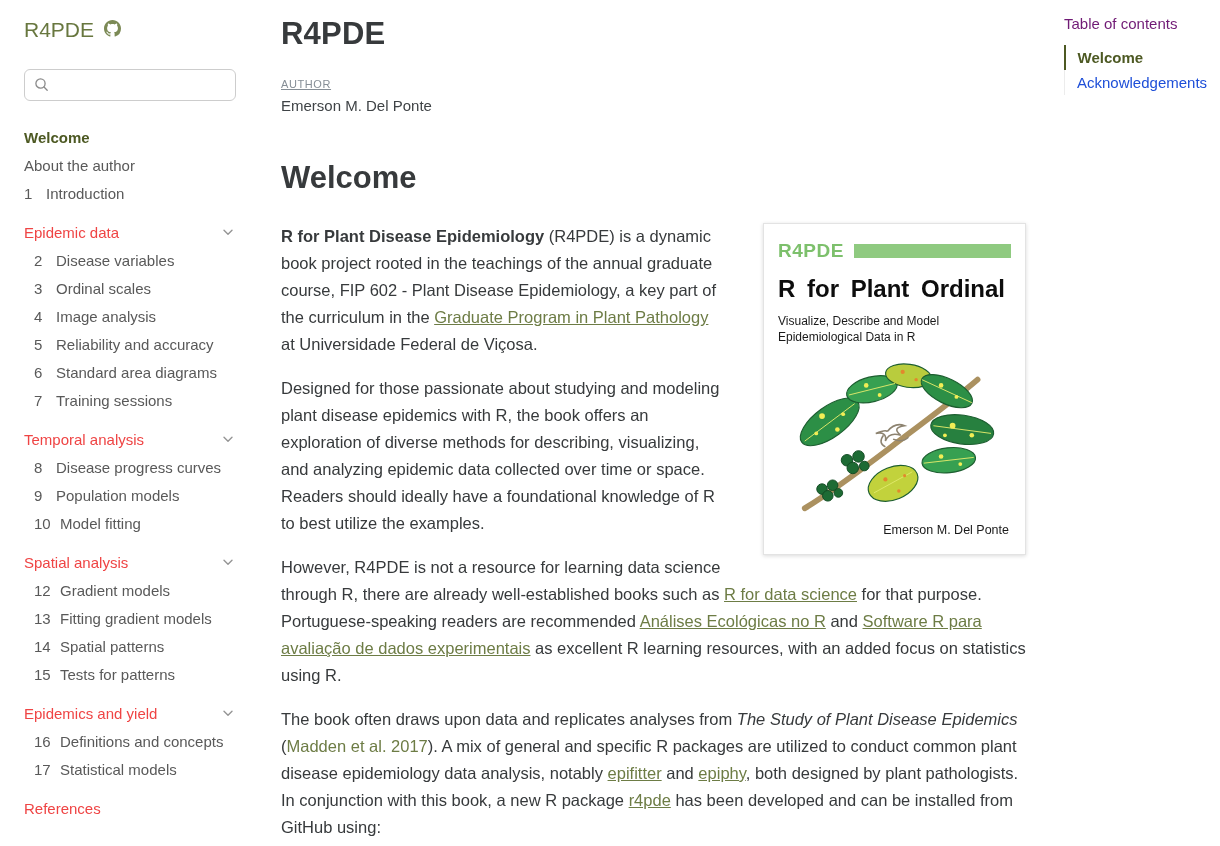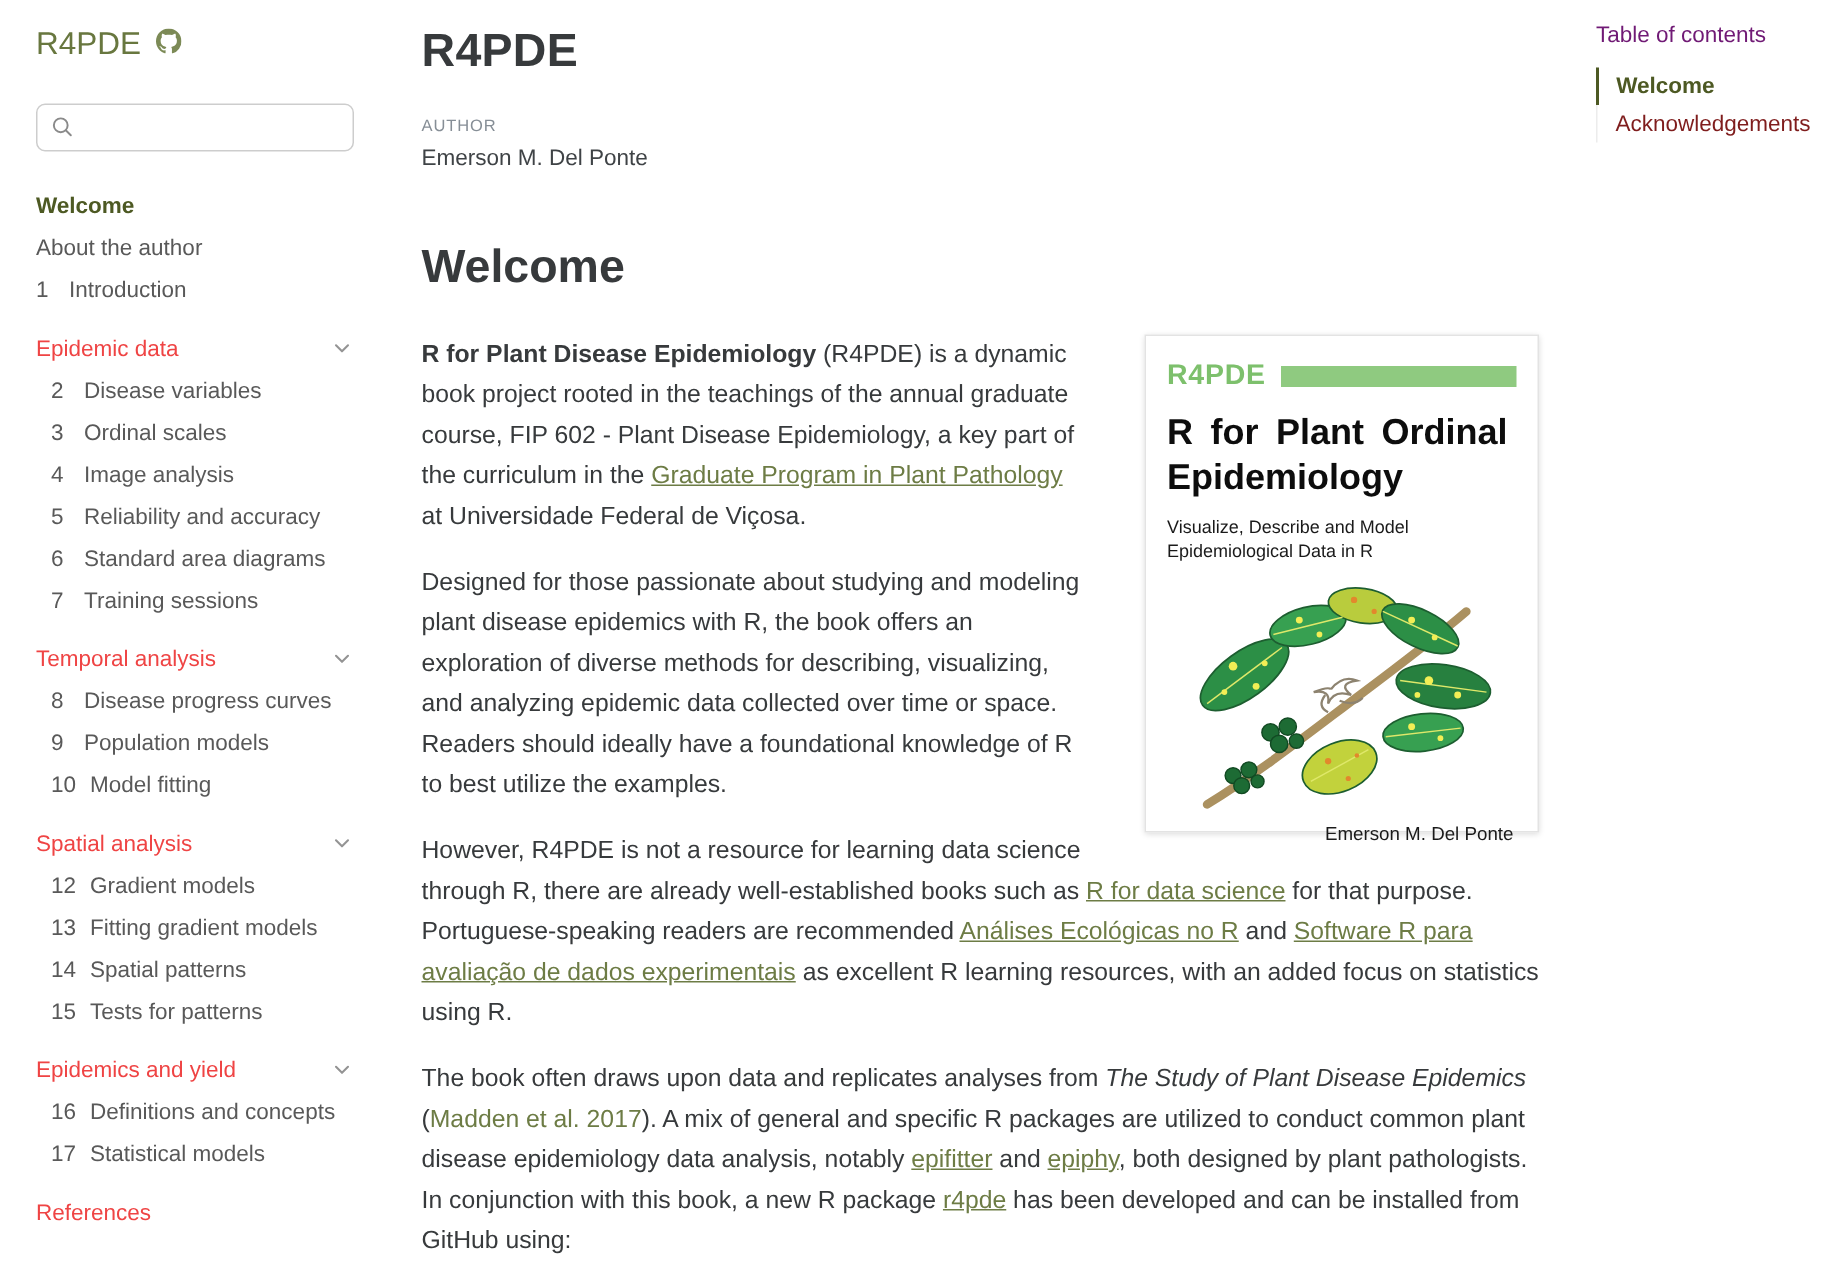--- a/index.html
+++ b/index.html
@@ -49,21 +49,21 @@
   .chap-num { display: inline-block; min-width: 13px; margin-right: 9px; text-align: left; }
   .chap-num.wide { min-width: 20px; margin-right: 6px; }
   .chevron { color: #949494; display: inline-flex; margin-right: 2px; }
   .nav .section-label { flex: 1; }
   .nav-top-gap { margin-top: 2px; }
 
   
   .main { padding: 16px 0 30px 21px; width: 766px; }
   .doc-title { font-size: 31px; font-weight: 700; color: #373a3c; letter-spacing: .2px; }
   .meta { margin-top: 26px; }
-  .meta-label { font-size: 11px; letter-spacing: .6px; color: #868e96; }
+  .meta-label { font-size: 11px; letter-spacing: .6px; color: #868e96; text-decoration: underline; }
   .meta-author { font-size: 15px; color: #3f4346; margin-top: 7px; }
   .page-h1 { font-size: 31px; font-weight: 700; color: #373a3c; margin-top: 46px; margin-bottom: 27px; }
   .content { width: 745px; font-size: 16.5px; line-height: 27px; color: #373a3c; }
   .content p { margin-bottom: 17px; }
   .content a { color: #6d7c45; }
   .content a.cite { text-decoration: none; }
   .content b { font-weight: 700; }
   .content i { font-style: italic; }
 
   
@@ -83,21 +83,21 @@
   .cover-title .l1 { word-spacing: 5px; }
   .cover-subtitle { margin-top: 9px; font-size: 12px; line-height: 16px; color: #1a1a1a; font-family: "Liberation Sans", sans-serif; }
   .cover-art { flex: 1; display: flex; align-items: center; justify-content: center; }
   .cover-author { text-align: right; font-size: 12.5px; color: #1a1a1a; padding-right: 2px; }
 
   
   .toc { padding: 15px 0 0 38px; font-size: 15px; }
   .toc-title { color: #701a75; margin-bottom: 13px; }
   .toc-list { border-left: 1px solid #ececec; }
   .toc-item {
-    display: block; padding: 4px 0 4px 12px; color: #7f1d1d; text-decoration: none;
+    display: block; padding: 4px 0 4px 12px; color: #1d4ed8; text-decoration: none;
   }
   .toc-item.active {
     border-left: 2.5px solid #4d5923; margin-left: -1.5px;
     color: #4d5923; font-weight: 700;
   }
   .toc-actions { margin-top: 30px; }
   .toc-action {
     display: flex; align-items: center; gap: 7px;
     color: #434a52; text-decoration: none; padding: 3px 0;
   }
@@ -266,21 +266,20 @@
 
     <div class="content">
 
       <div class="cover">
         <div class="cover-brandrow">
           <span class="cover-brand">R4PDE</span>
           <span class="cover-bar"></span>
         </div>
         <div class="cover-title">
           <span class="l1">R for Plant Ordinal</span><br>
-          <span>Epidemiology</span>
         </div>
         <div class="cover-subtitle">
           <span>Visualize, Describe and Model</span><br>
           <span>Epidemiological Data in R</span>
         </div>
         <div class="cover-art">
           <svg width="232" height="168" viewBox="0 0 240 175">
 
             <path d="M26 168 C 62 146, 100 116, 132 92 S 192 46, 206 34" fill="none" stroke="#ab9160" stroke-width="6" stroke-linecap="round"></path>
 

